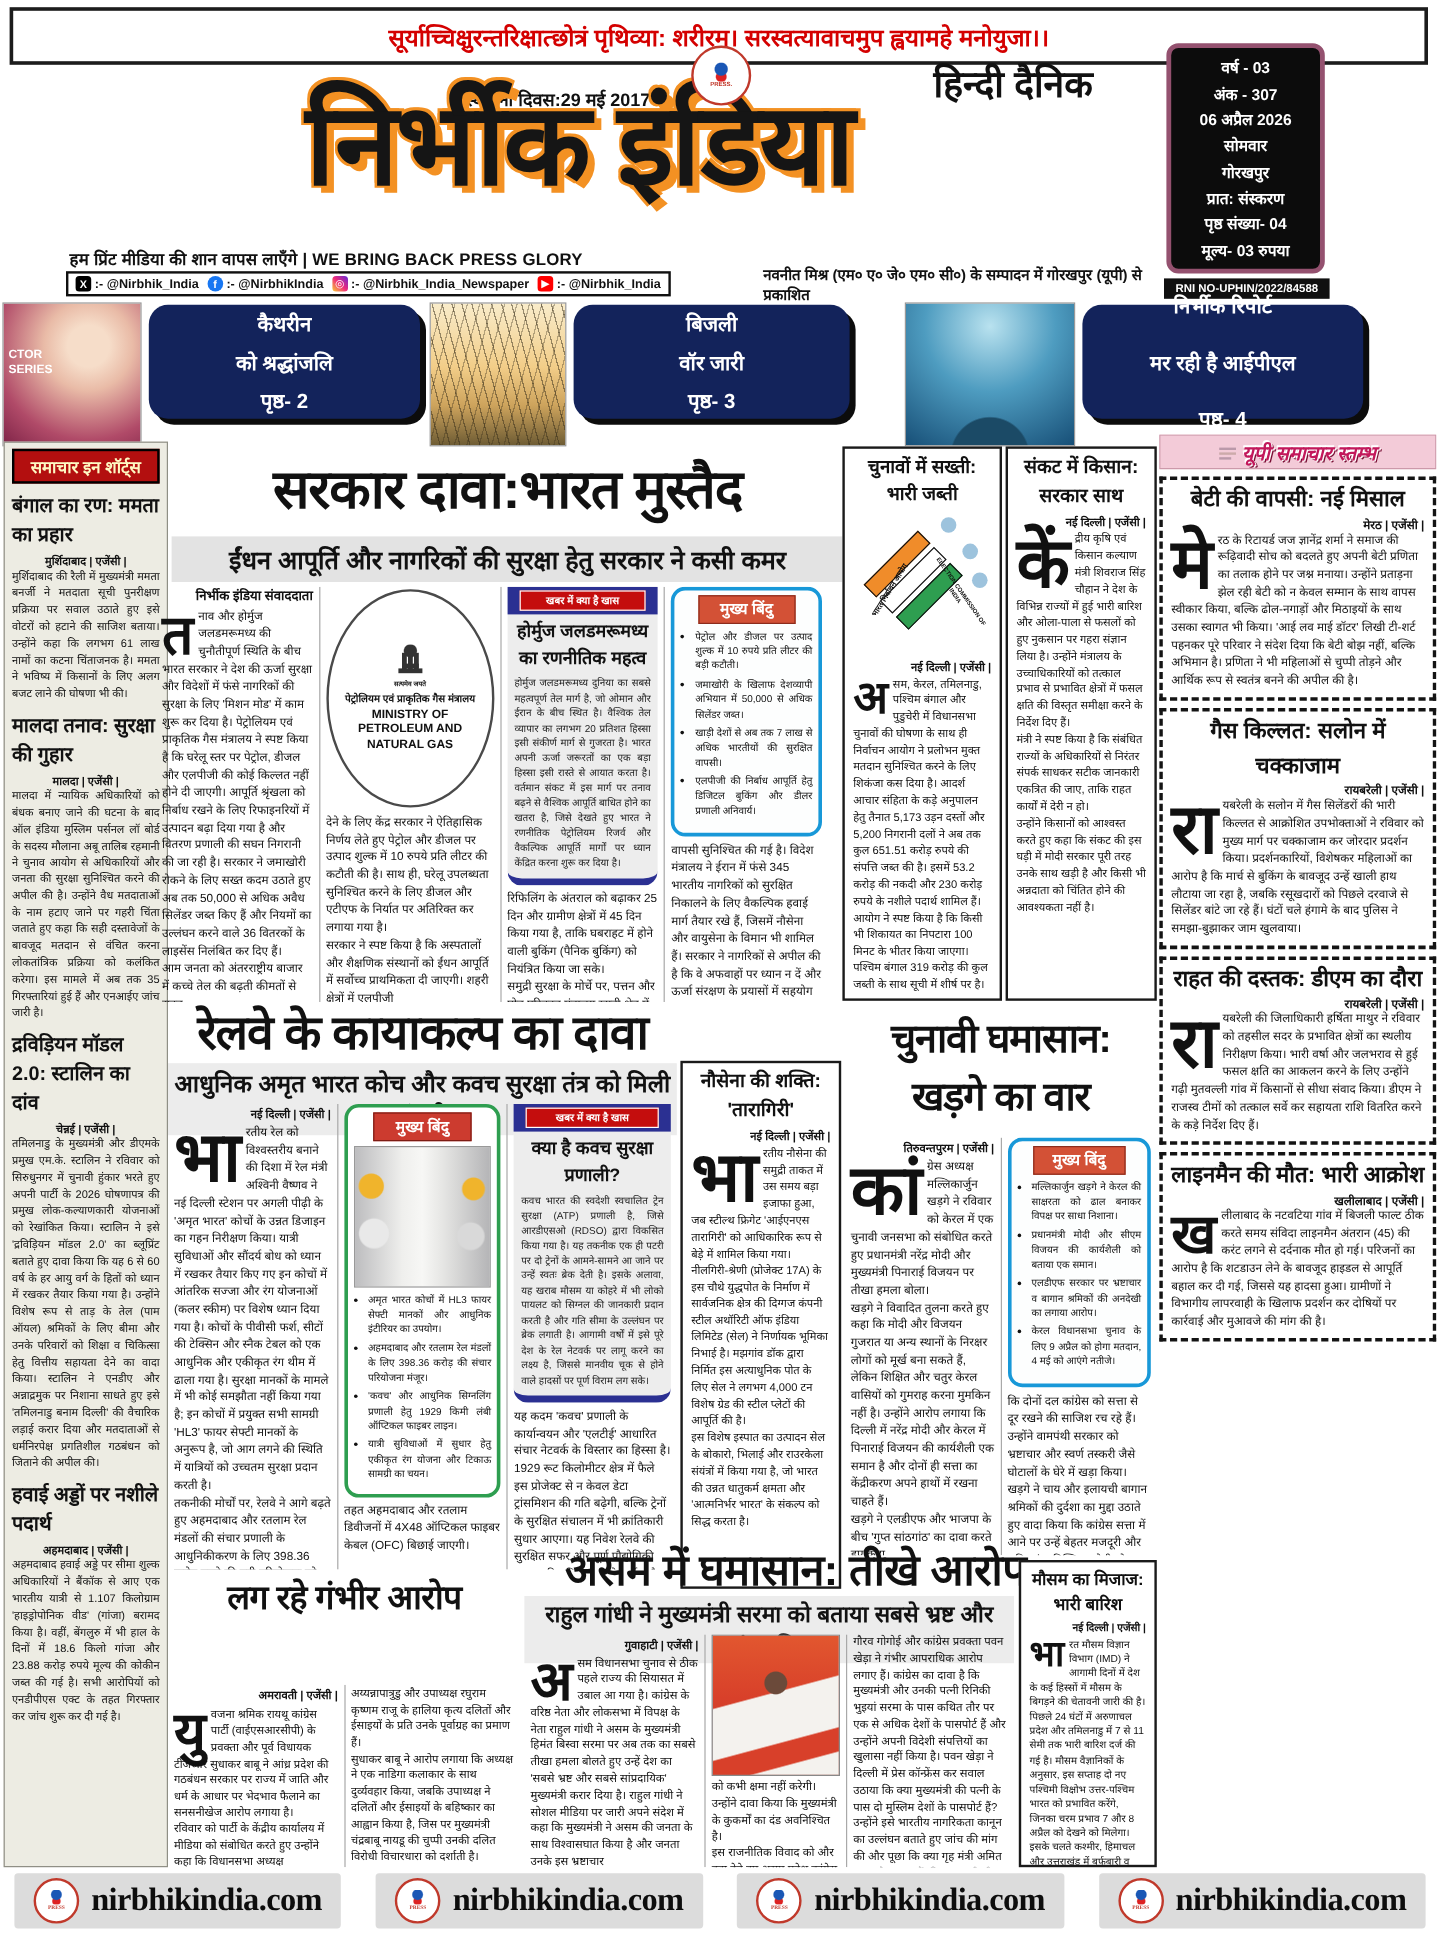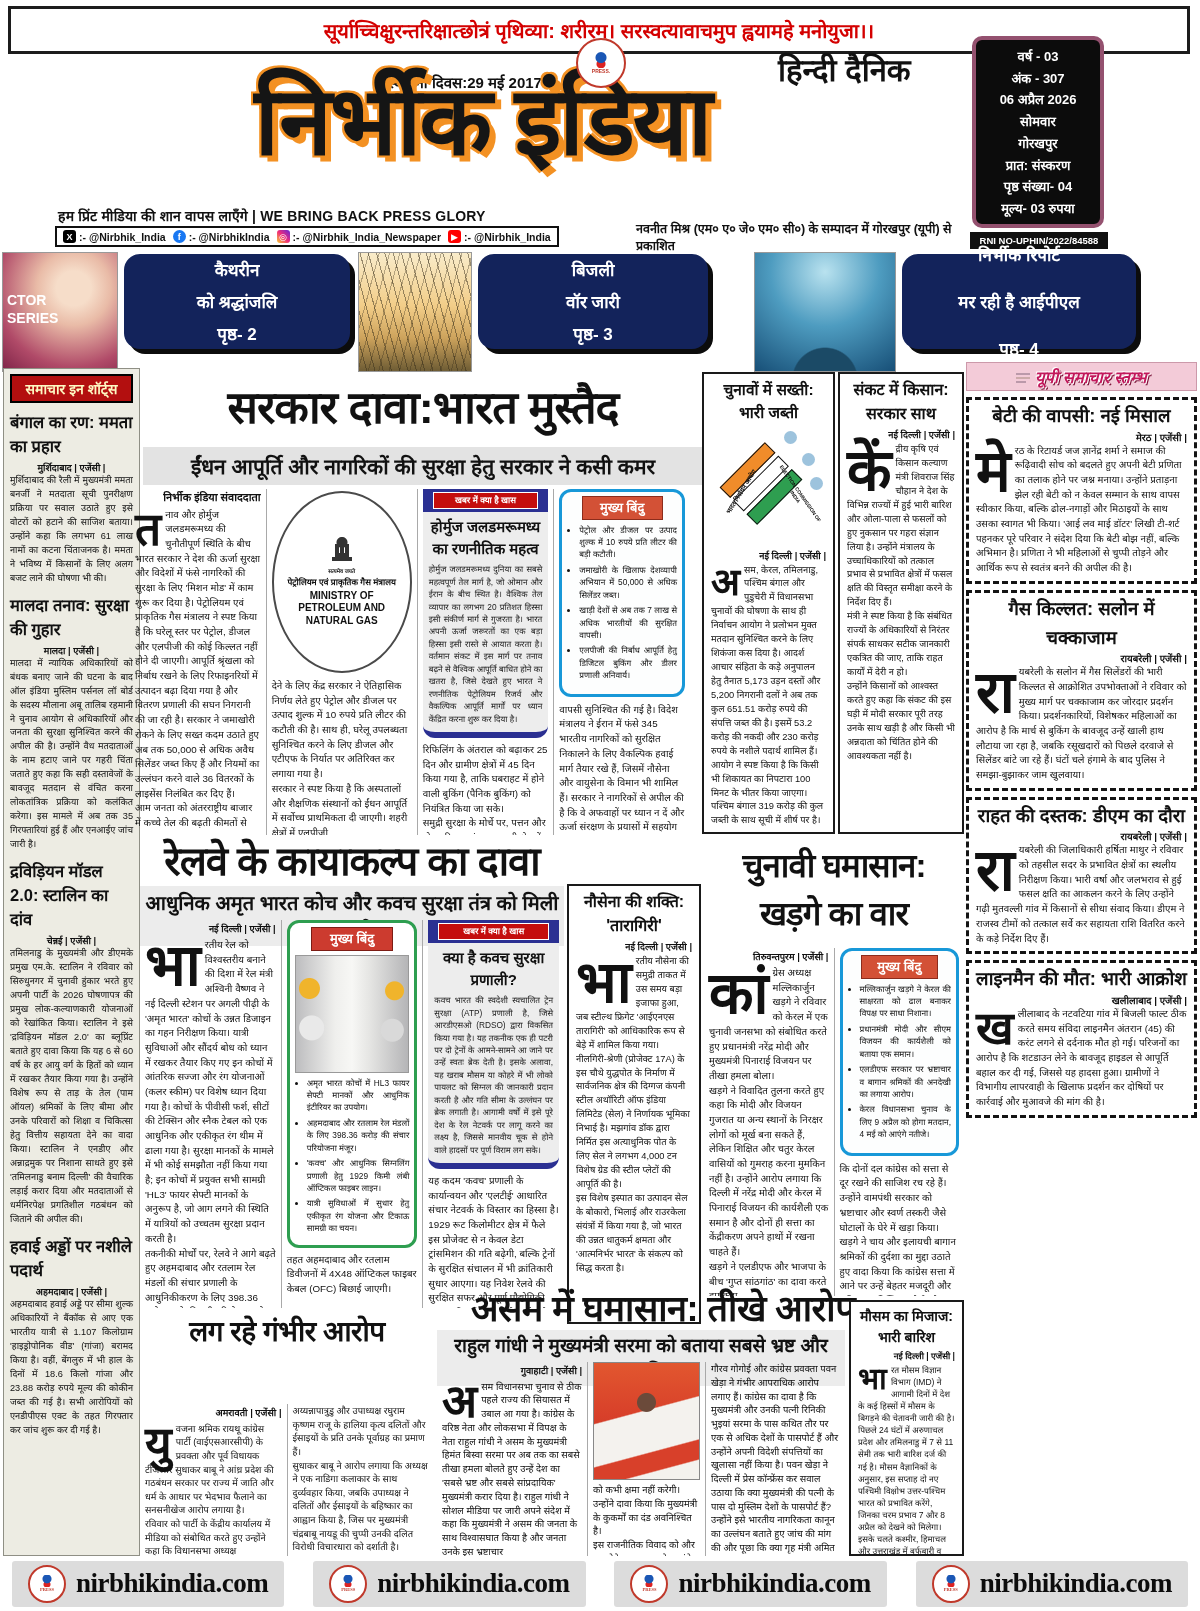--- a/index.html
+++ b/index.html
@@ -38,21 +38,21 @@
   .sic{width:13px;height:13px;display:inline-flex;align-items:center;justify-content:center;
     color:#fff;font-size:9px;font-weight:800;border-radius:3px;}
   .sic.x{background:#000;} .sic.fb{background:#1877f2;border-radius:50%;}
   .sic.ig{background:linear-gradient(45deg,#f9ce34,#ee2a7b,#6228d7);}
   .sic.yt{background:#f00;}
   .publisher{top:220px;left:636px;width:336px;font-size:12.5px;font-weight:800;}
 
   
   .teasers{top:252px;left:2px;width:1196px;height:118px;display:flex;}
   .tph{height:118px;position:relative;overflow:hidden;border:1px solid #999;}
-  .tph-label{position:absolute;left:4px;bottom:44px;color:#fff;font-size:14px;font-weight:800;line-height:1.3;}
+  .tph-label{position:absolute;left:4px;bottom:56px;color:#fff;font-size:10px;font-weight:800;line-height:1.3;}
   .tbox{height:95px;margin:2px 0 0 6px;border-radius:16px;background:#13235b;box-shadow:5px 5px 0 #0c0c0c;
     color:#fff;display:flex;flex-direction:column;justify-content:center;gap:9px;text-align:center;
     font-size:17px;font-weight:800;padding:0 6px;}
   .ph-actress{width:114px;background:radial-gradient(circle at 62% 30%,#f6ddc9 16%,#e9bba7 34%,#b04a68 72%,#7e2347 100%);}
   .ph-power{width:112px;margin-left:8px;background:
      repeating-linear-gradient(75deg,transparent 0 7px,rgba(55,45,25,.5) 7px 8px),
      repeating-linear-gradient(105deg,transparent 0 9px,rgba(55,45,25,.35) 9px 10px),
      linear-gradient(180deg,#f9ecca 0%,#f2cd88 45%,#cda35c 72%,#6e5c34 100%);}
   .ph-cricket{width:140px;margin-left:46px;background:
      radial-gradient(circle at 50% 108%,#1b4a66 22%,transparent 23%),

